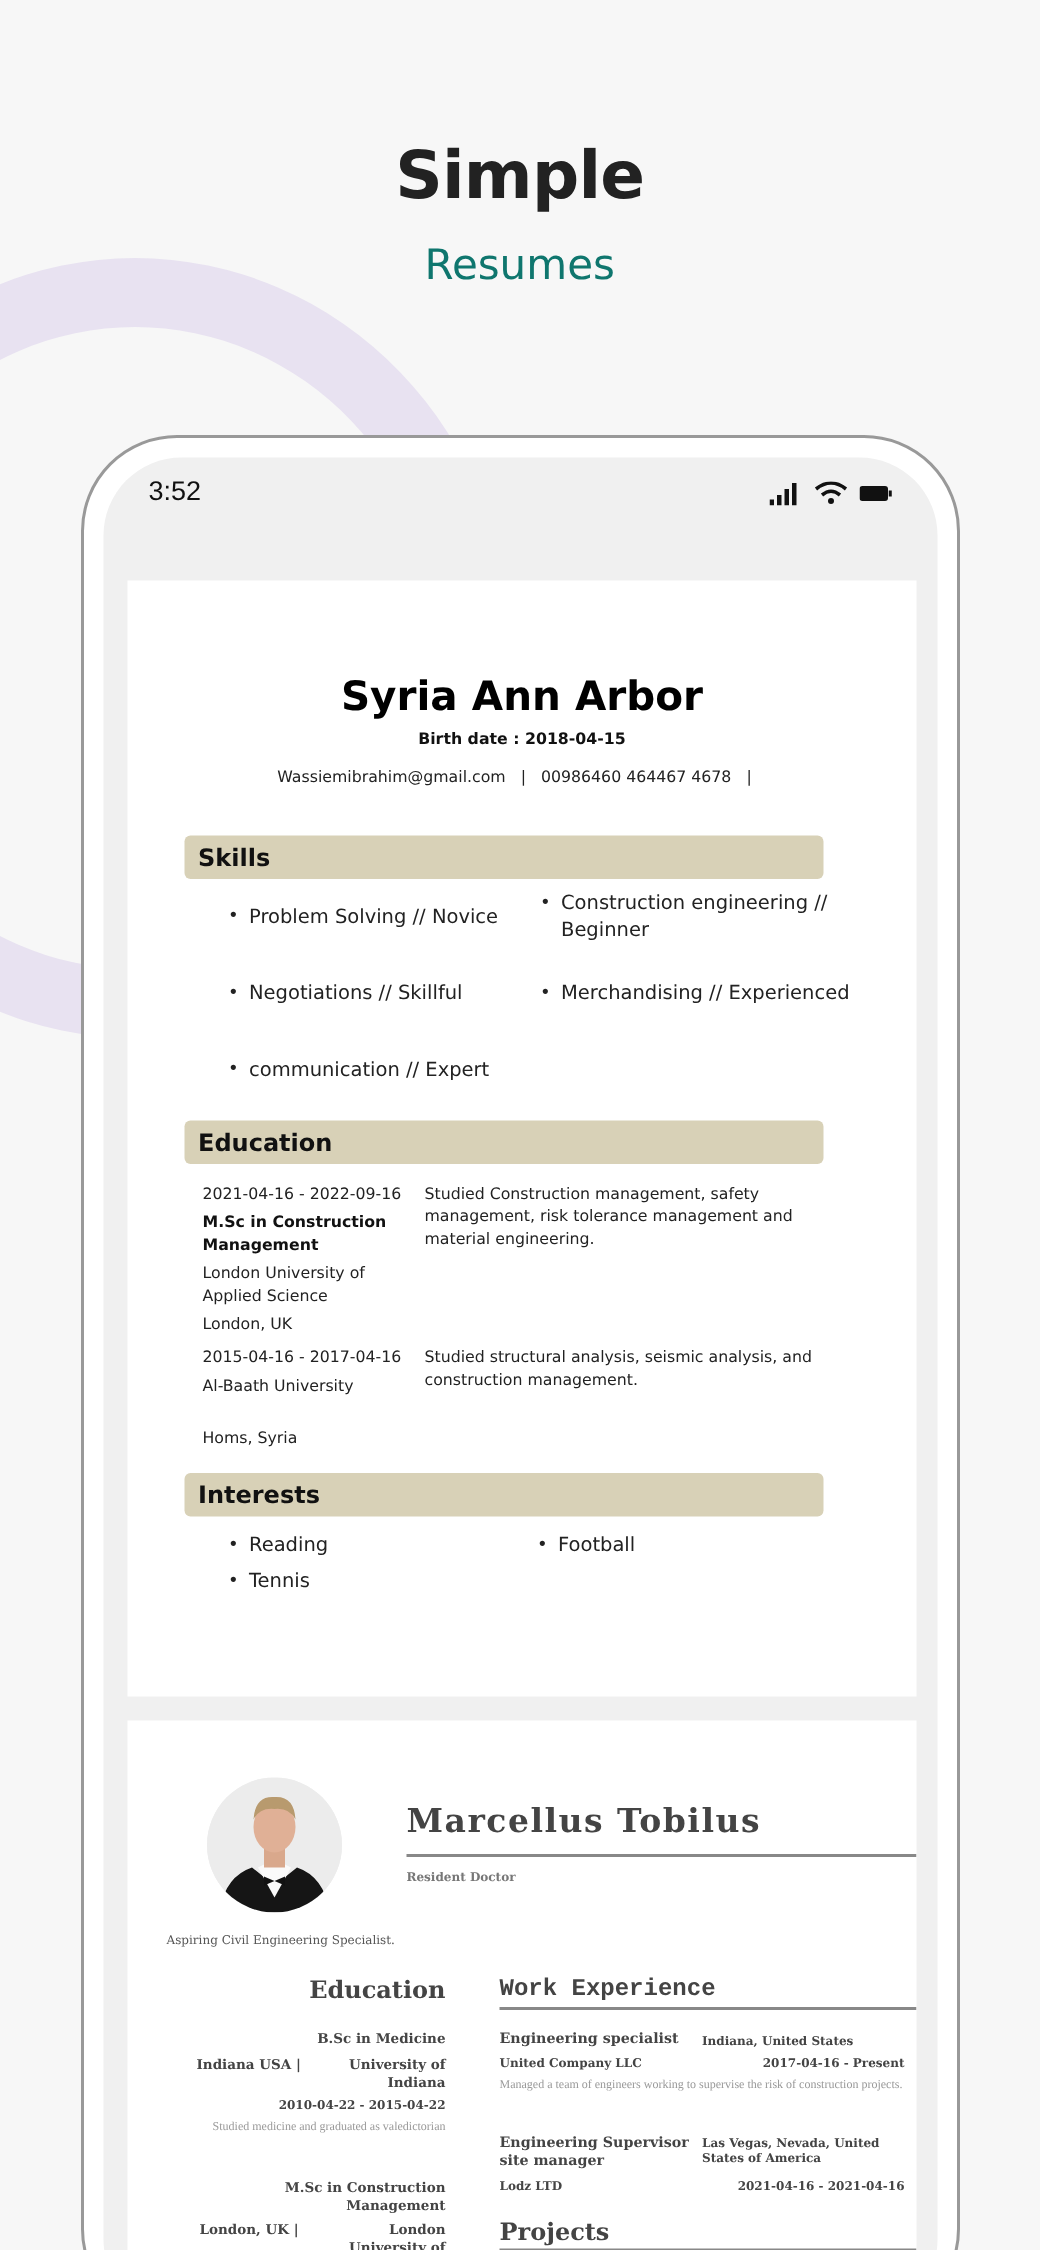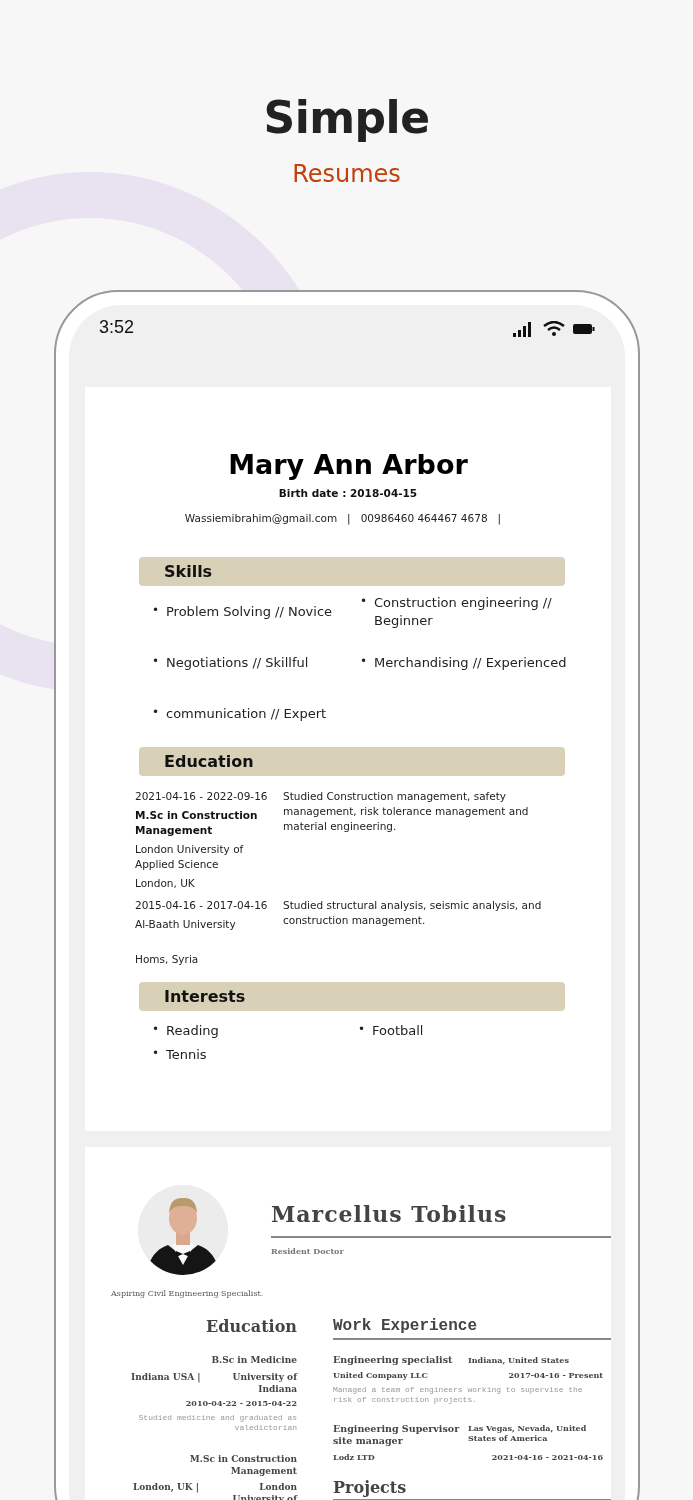--- a/index.html
+++ b/index.html
@@ -6,60 +6,60 @@
   html, body { width: 693px; height: 1500px; overflow: hidden; }
   body { background: #f7f7f7; font-family: "DejaVu Sans", sans-serif; position: relative; color: #111; }
 
   .deco-ring {
     position: absolute; left: -160px; top: 172px; width: 500px; height: 520px;
     border-radius: 50%; border: 46px solid #e8e2f1; z-index: 0;
   }
   .hero-title { position: absolute; top: 92px; left: 0; width: 693px; text-align: center;
     font-family: "DejaVu Sans", sans-serif; font-size: 44px; font-weight: 600; color: #222; letter-spacing: -0.5px; z-index: 2; }
   .hero-sub { position: absolute; top: 160px; left: 0; width: 693px; text-align: center;
-    font-family: "DejaVu Sans", sans-serif; font-size: 24px; color: #c2410c; z-index: 2; }
+    font-family: "DejaVu Sans", sans-serif; font-size: 28px; color: #0f766e; z-index: 2; }
 
   .phone {
     position: absolute; left: 54px; top: 290px; width: 586px; height: 1260px;
     background: #fff; border: 2px solid #999; border-radius: 64px; z-index: 3;
   }
   .screen {
     position: absolute; left: 13px; top: 13px; width: 556px; height: 1240px;
     background: #f0f0f0; border-radius: 52px; overflow: hidden;
   }
   .status-time { position: absolute; left: 30px; top: 12px; font-family: "Liberation Sans", sans-serif; font-size: 18px; color: #111; }
   .status-icons { position: absolute; right: 30px; top: 16px; display: flex; align-items: center; gap: 8px; }
 
   .page1 { position: absolute; left: 16px; top: 82px; width: 526px; height: 744px; background: #fff; }
   .page2 { position: absolute; left: 16px; top: 842px; width: 526px; height: 420px; background: #fff; overflow: hidden; }
 
   
   .r1-name { position: absolute; top: 62px; left: 0; width: 526px; text-align: center; font-size: 27px; font-weight: bold; color: #000; }
   .r1-birth { position: absolute; top: 100px; left: 0; width: 526px; text-align: center; font-size: 10.5px; font-weight: bold; }
   .r1-line { position: absolute; left: 0; width: 526px; text-align: center; font-size: 10.5px; color: #222; }
   .r1-line .sep { display: inline-block; margin: 0 10px; color: #222; }
-  .sec-bar { position: absolute; left: 54px; width: 426px; height: 29px; background: #d8d1b7; border-radius: 4px;
-    padding-left: 25px; font-size: 16px; font-weight: bold; line-height: 29px; color: #111; }
+  .sec-bar { position: absolute; left: 38px; width: 426px; height: 29px; background: #d8d1b7; border-radius: 4px;
+    padding-left: 9px; font-size: 16px; font-weight: bold; line-height: 29px; color: #111; }
   .skill { position: absolute; font-size: 13px; color: #222; padding-left: 14px; line-height: 18px; }
   .skill::before { content: "•"; position: absolute; left: 0; top: -2px; font-size: 12px; }
   .edu-left { position: absolute; left: 50px; width: 140px; font-size: 10.5px; color: #222; line-height: 15px; }
   .edu-left .b { font-weight: bold; color: #111; }
   .edu-right { position: absolute; left: 198px; width: 285px; font-size: 10.5px; color: #222; line-height: 15px; }
 
   
   .r2 { font-family: "DejaVu Serif", serif; }
   .avatar { position: absolute; left: 53px; top: 38px; width: 90px; height: 90px; border-radius: 50%; overflow: hidden; background: #eee; }
   .r2-name { position: absolute; left: 186px; top: 54px; font-family: "DejaVu Serif", serif; font-size: 22px; font-weight: bold; color: #444; letter-spacing: 1px; }
   .r2-rule { position: absolute; left: 186px; top: 89px; width: 340px; height: 2px; background: #888; }
   .r2-title { position: absolute; left: 186px; top: 99px; font-family: "DejaVu Serif", serif; font-size: 8px; font-weight: bold; color: #777; }
   .r2-tagline { position: absolute; left: 26px; top: 142px; font-family: "DejaVu Serif", serif; font-size: 8px; color: #555; }
   .r2-h { position: absolute; font-family: "DejaVu Serif", serif; font-size: 16px; font-weight: bold; color: #444; }
   .r2-hrule { position: absolute; height: 2px; background: #888; }
   .r2-small { position: absolute; font-family: "DejaVu Serif", serif; font-size: 9px; font-weight: bold; color: #444; line-height: 12px; }
-  .r2-desc { position: absolute; font-family: Liberation Mono, monospace; font-size: 8px; color: #999; line-height: 10px; }
+  .r2-desc { position: absolute; font-family: Liberation Serif, serif; font-size: 8px; color: #999; line-height: 10px; }
   .right { text-align: right; }
 </style>
 </head>
 <body>
 
 <div class="deco-ring"></div>
 <div class="hero-title">Simple</div>
 <div class="hero-sub">Resumes</div>
 
 <div class="phone">
@@ -77,21 +77,21 @@
         <path d="M5 9 Q11 4 17 9" stroke="#111" stroke-width="2.4" fill="none"></path>
         <circle cx="11" cy="13" r="2" fill="#111"></circle>
       </svg>
       <svg width="22" height="12" viewBox="0 0 22 12">
         <rect x="0" y="1" width="19" height="10" rx="2" fill="#111"></rect>
           <rect x="19.5" y="4" width="2" height="4" fill="#111"></rect>
       </svg>
     </div>
 
     <div class="page1">
-      <div class="r1-name">Mary Ann Arbor</div>
+      <div class="r1-name">Syria Ann Arbor</div>
       <div class="r1-birth">Birth date : 2018-04-15</div>
       <div class="r1-line" style="top:125px;">
         <span>Wassiemibrahim@gmail.com</span><span class="sep">|</span><span>00986460 464467 4678</span><span class="sep">|</span>
       </div>
 
       <div class="sec-bar" style="top:170px;">Skills</div>
       <div class="skill" style="left:67px; top:216px; width:200px;">Problem Solving // Novice</div>
       <div class="skill" style="left:275px; top:207px; width:205px;">Construction engineering // Beginner</div>
       <div class="skill" style="left:67px; top:267px; width:200px;">Negotiations // Skillful</div>
       <div class="skill" style="left:275px; top:267px; width:210px;">Merchandising // Experienced</div>

